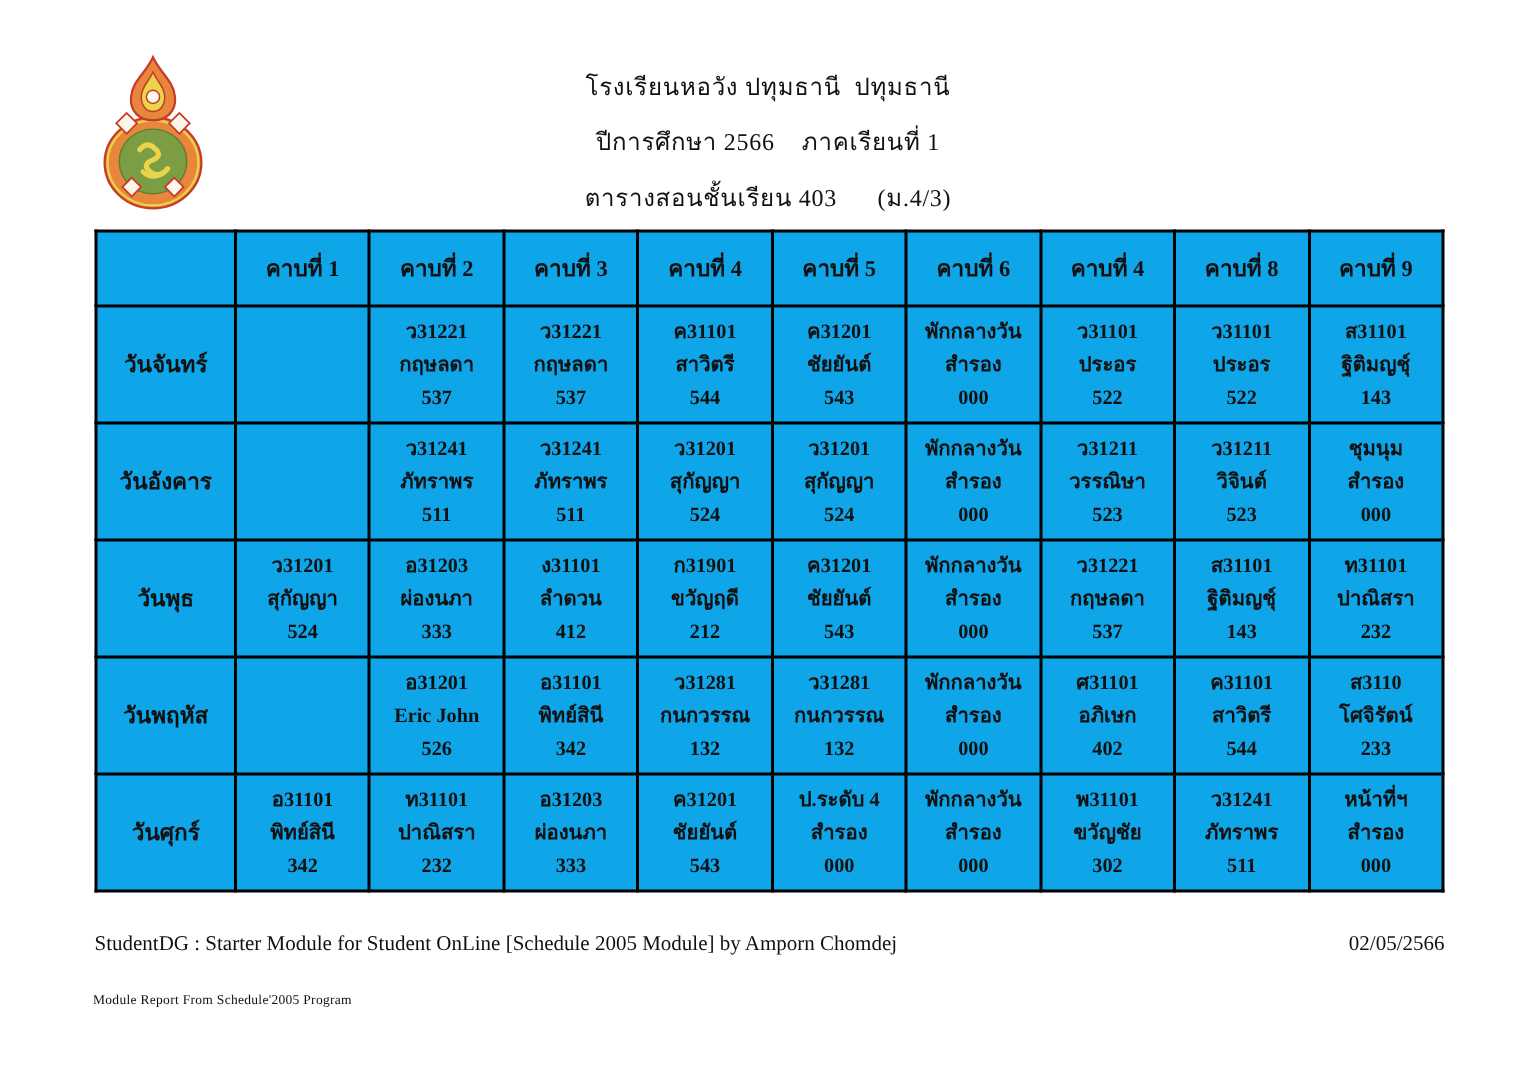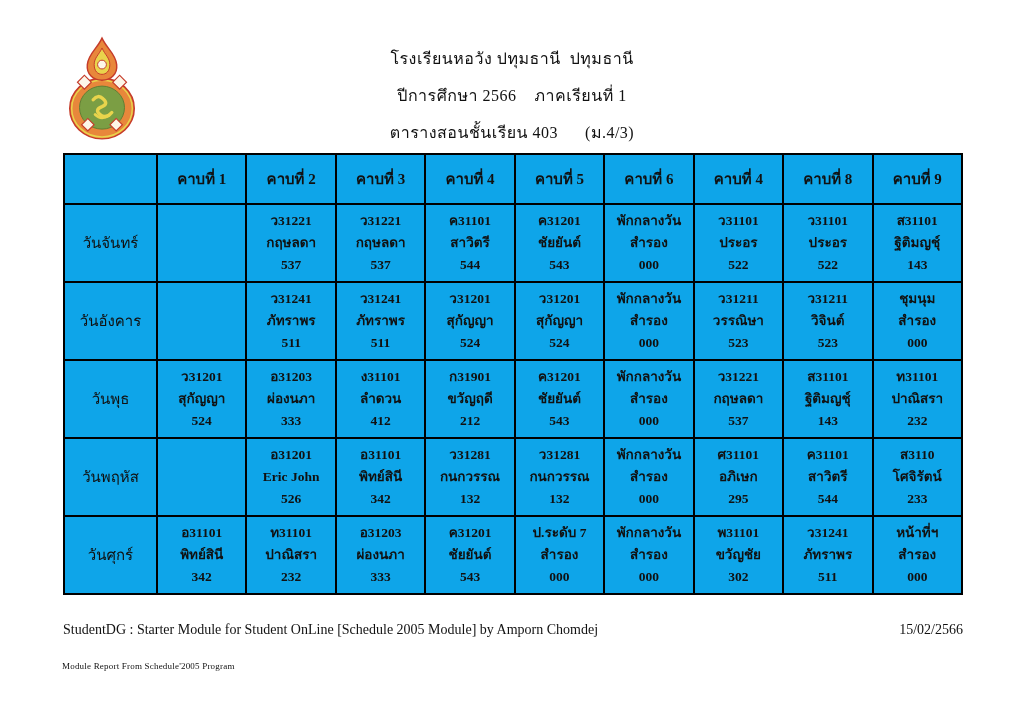--- a/index.html
+++ b/index.html
@@ -45,21 +45,21 @@
     background: #0ea5e9;
   }
   table.schedule col.day-col { width: 93px; }
   table.schedule thead th {
     height: 50px;
     font-size: 15px;
     font-weight: bold;
   }
   table.schedule tbody th.day {
     font-size: 15px;
-    font-weight: normal;
+    font-weight: bold;
   }
   table.schedule tbody tr { height: 78px; }
   .cell-lines {
     display: flex; flex-direction: column;
     justify-content: center;
     height: 70px; padding: 1px 0;
   }
   .cell-lines div { font-size: 13.5px; line-height: 22px; }
 
   
@@ -356,21 +356,21 @@
             <div class="cell-lines">
               <div>พักกลางวัน</div>
               <div>สำรอง</div>
               <div>000</div>
             </div>
           </td>
           <td>
             <div class="cell-lines">
               <div>ศ31101</div>
               <div>อภิเษก</div>
-              <div>295</div>
+              <div>402</div>
             </div>
           </td>
           <td>
             <div class="cell-lines">
               <div>ค31101</div>
               <div>สาวิตรี</div>
               <div>544</div>
             </div>
           </td>
           <td>
@@ -406,21 +406,21 @@
           </td>
           <td>
             <div class="cell-lines">
               <div>ค31201</div>
               <div>ชัยยันต์</div>
               <div>543</div>
             </div>
           </td>
           <td>
             <div class="cell-lines">
-              <div>ป.ระดับ 7</div>
+              <div>ป.ระดับ 4</div>
               <div>สำรอง</div>
               <div>000</div>
             </div>
           </td>
           <td>
             <div class="cell-lines">
               <div>พักกลางวัน</div>
               <div>สำรอง</div>
               <div>000</div>
             </div>
@@ -445,17 +445,17 @@
               <div>สำรอง</div>
               <div>000</div>
             </div>
           </td>
         </tr>
       </tbody>
   </table>
 
   <div class="footer-line">
     <span>StudentDG : Starter Module for Student OnLine [Schedule 2005 Module] by Amporn Chomdej</span>
-    <span>15/02/2566</span>
+    <span>02/05/2566</span>
   </div>
   <div class="footer-small">Module Report From Schedule'2005 Program</div>
 
 </div>
 
 </body></html>

